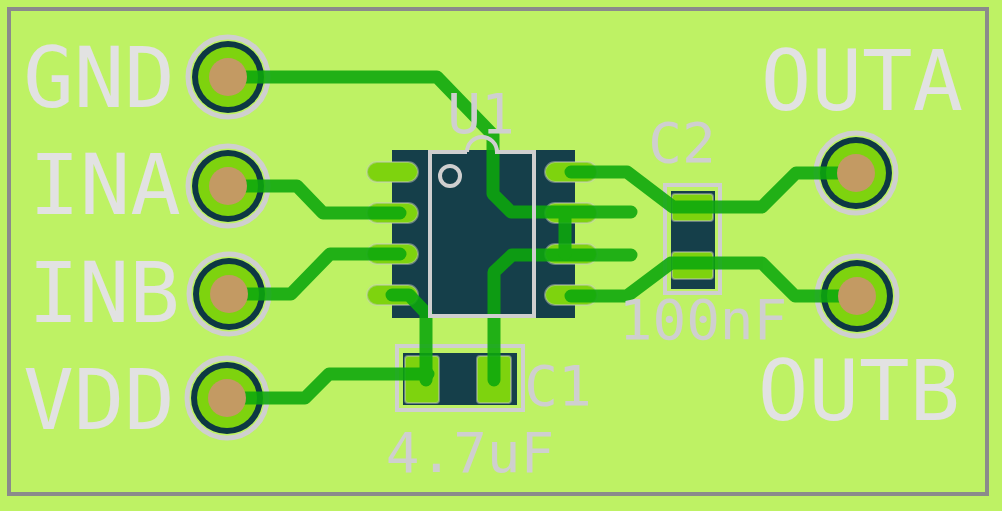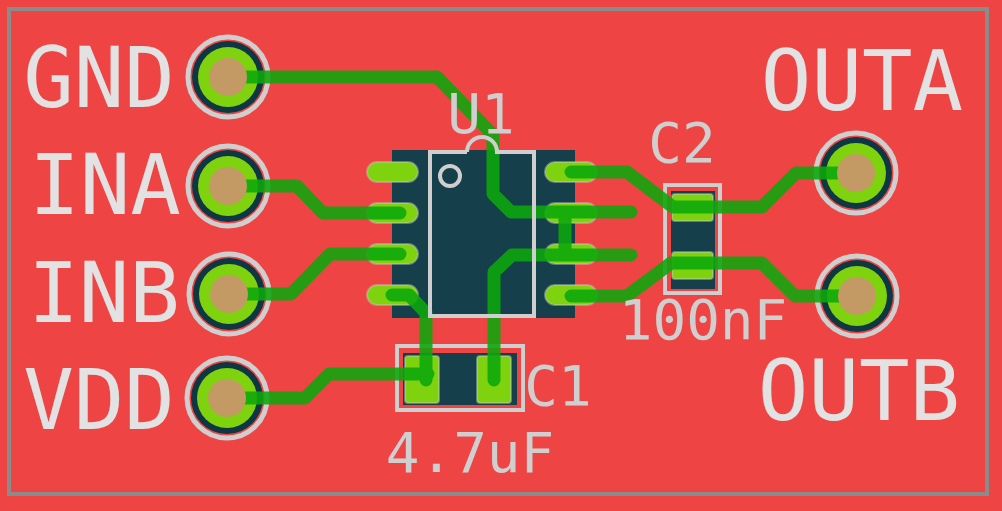--- a/index.html
+++ b/index.html
@@ -1,16 +1,16 @@
 <!DOCTYPE html>
 <html><head>
 <meta charset="utf-8">
 <style>
   html,body{margin:0;padding:0;background:#000;}
-  .stage{position:relative;width:1002px;height:511px;background:#ef4444;overflow:hidden;}
+  .stage{position:relative;width:1002px;height:511px;background:#bef264;overflow:hidden;}
   svg{position:absolute;top:0;left:0;}
   text{font-family:"DejaVu Sans Mono", monospace;}
   .net-label{font-size:84px;}
   .silk-text{font-size:56px;}
   .traces{opacity:0.88;}
   .smd-pad{stroke:rgba(200,200,200,0.45);stroke-width:2;}
 </style>
 </head>
 <body>
 

